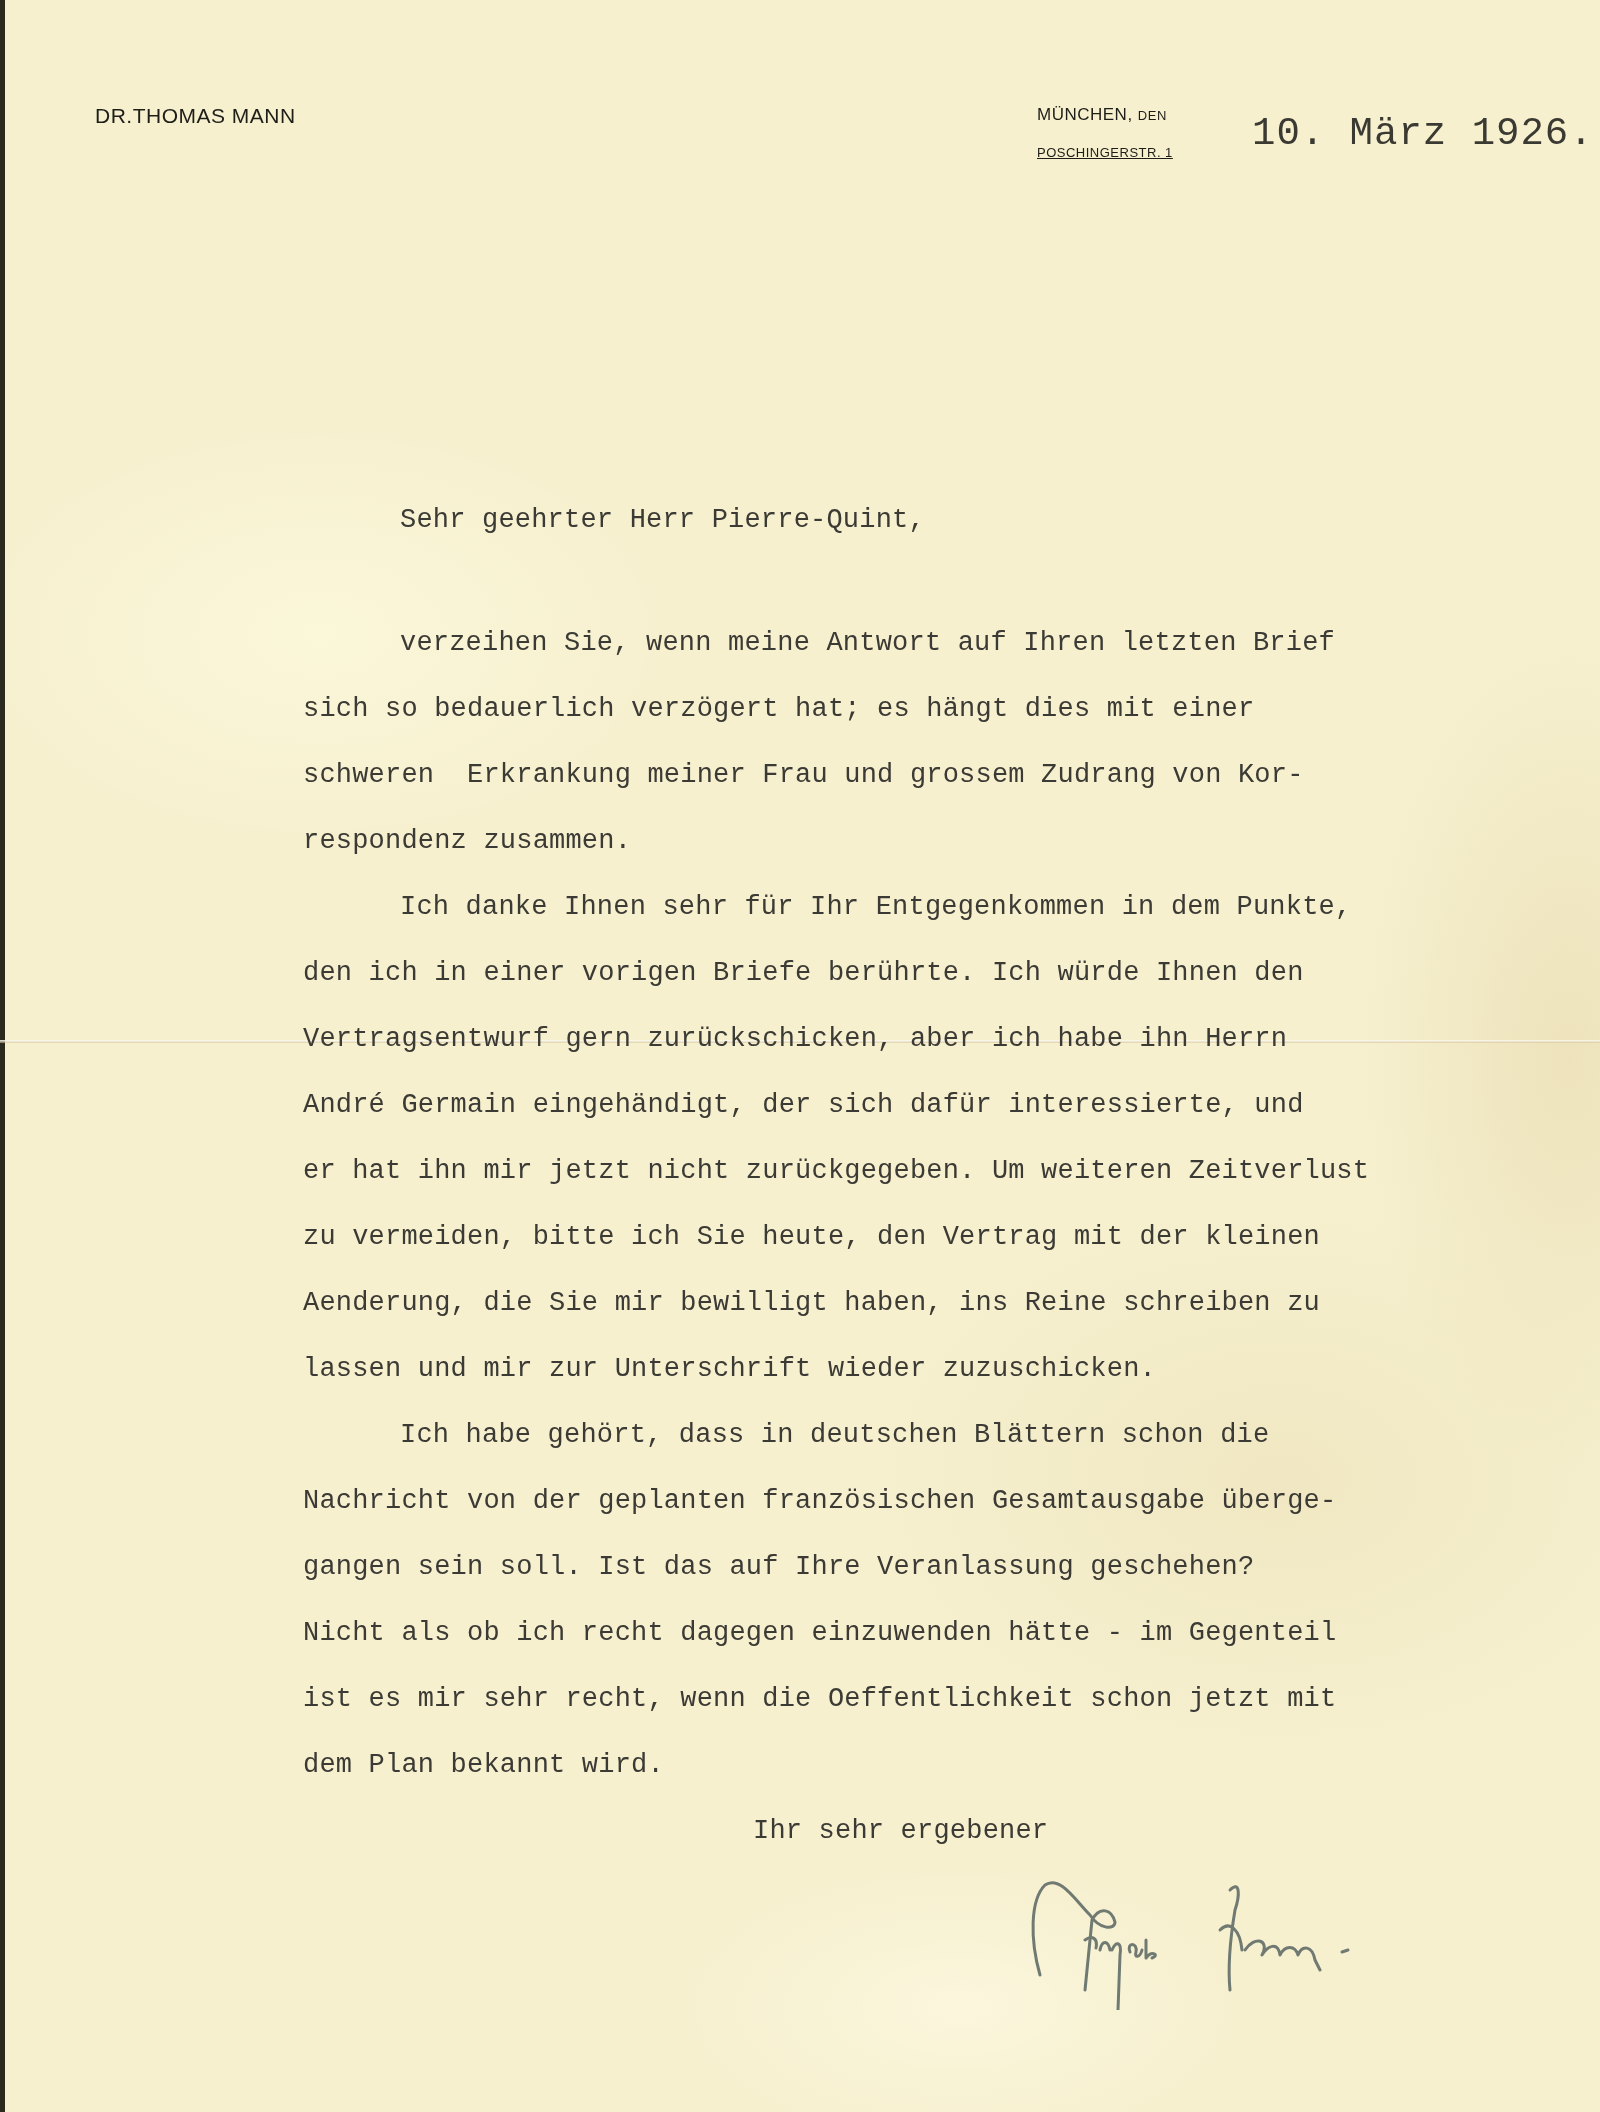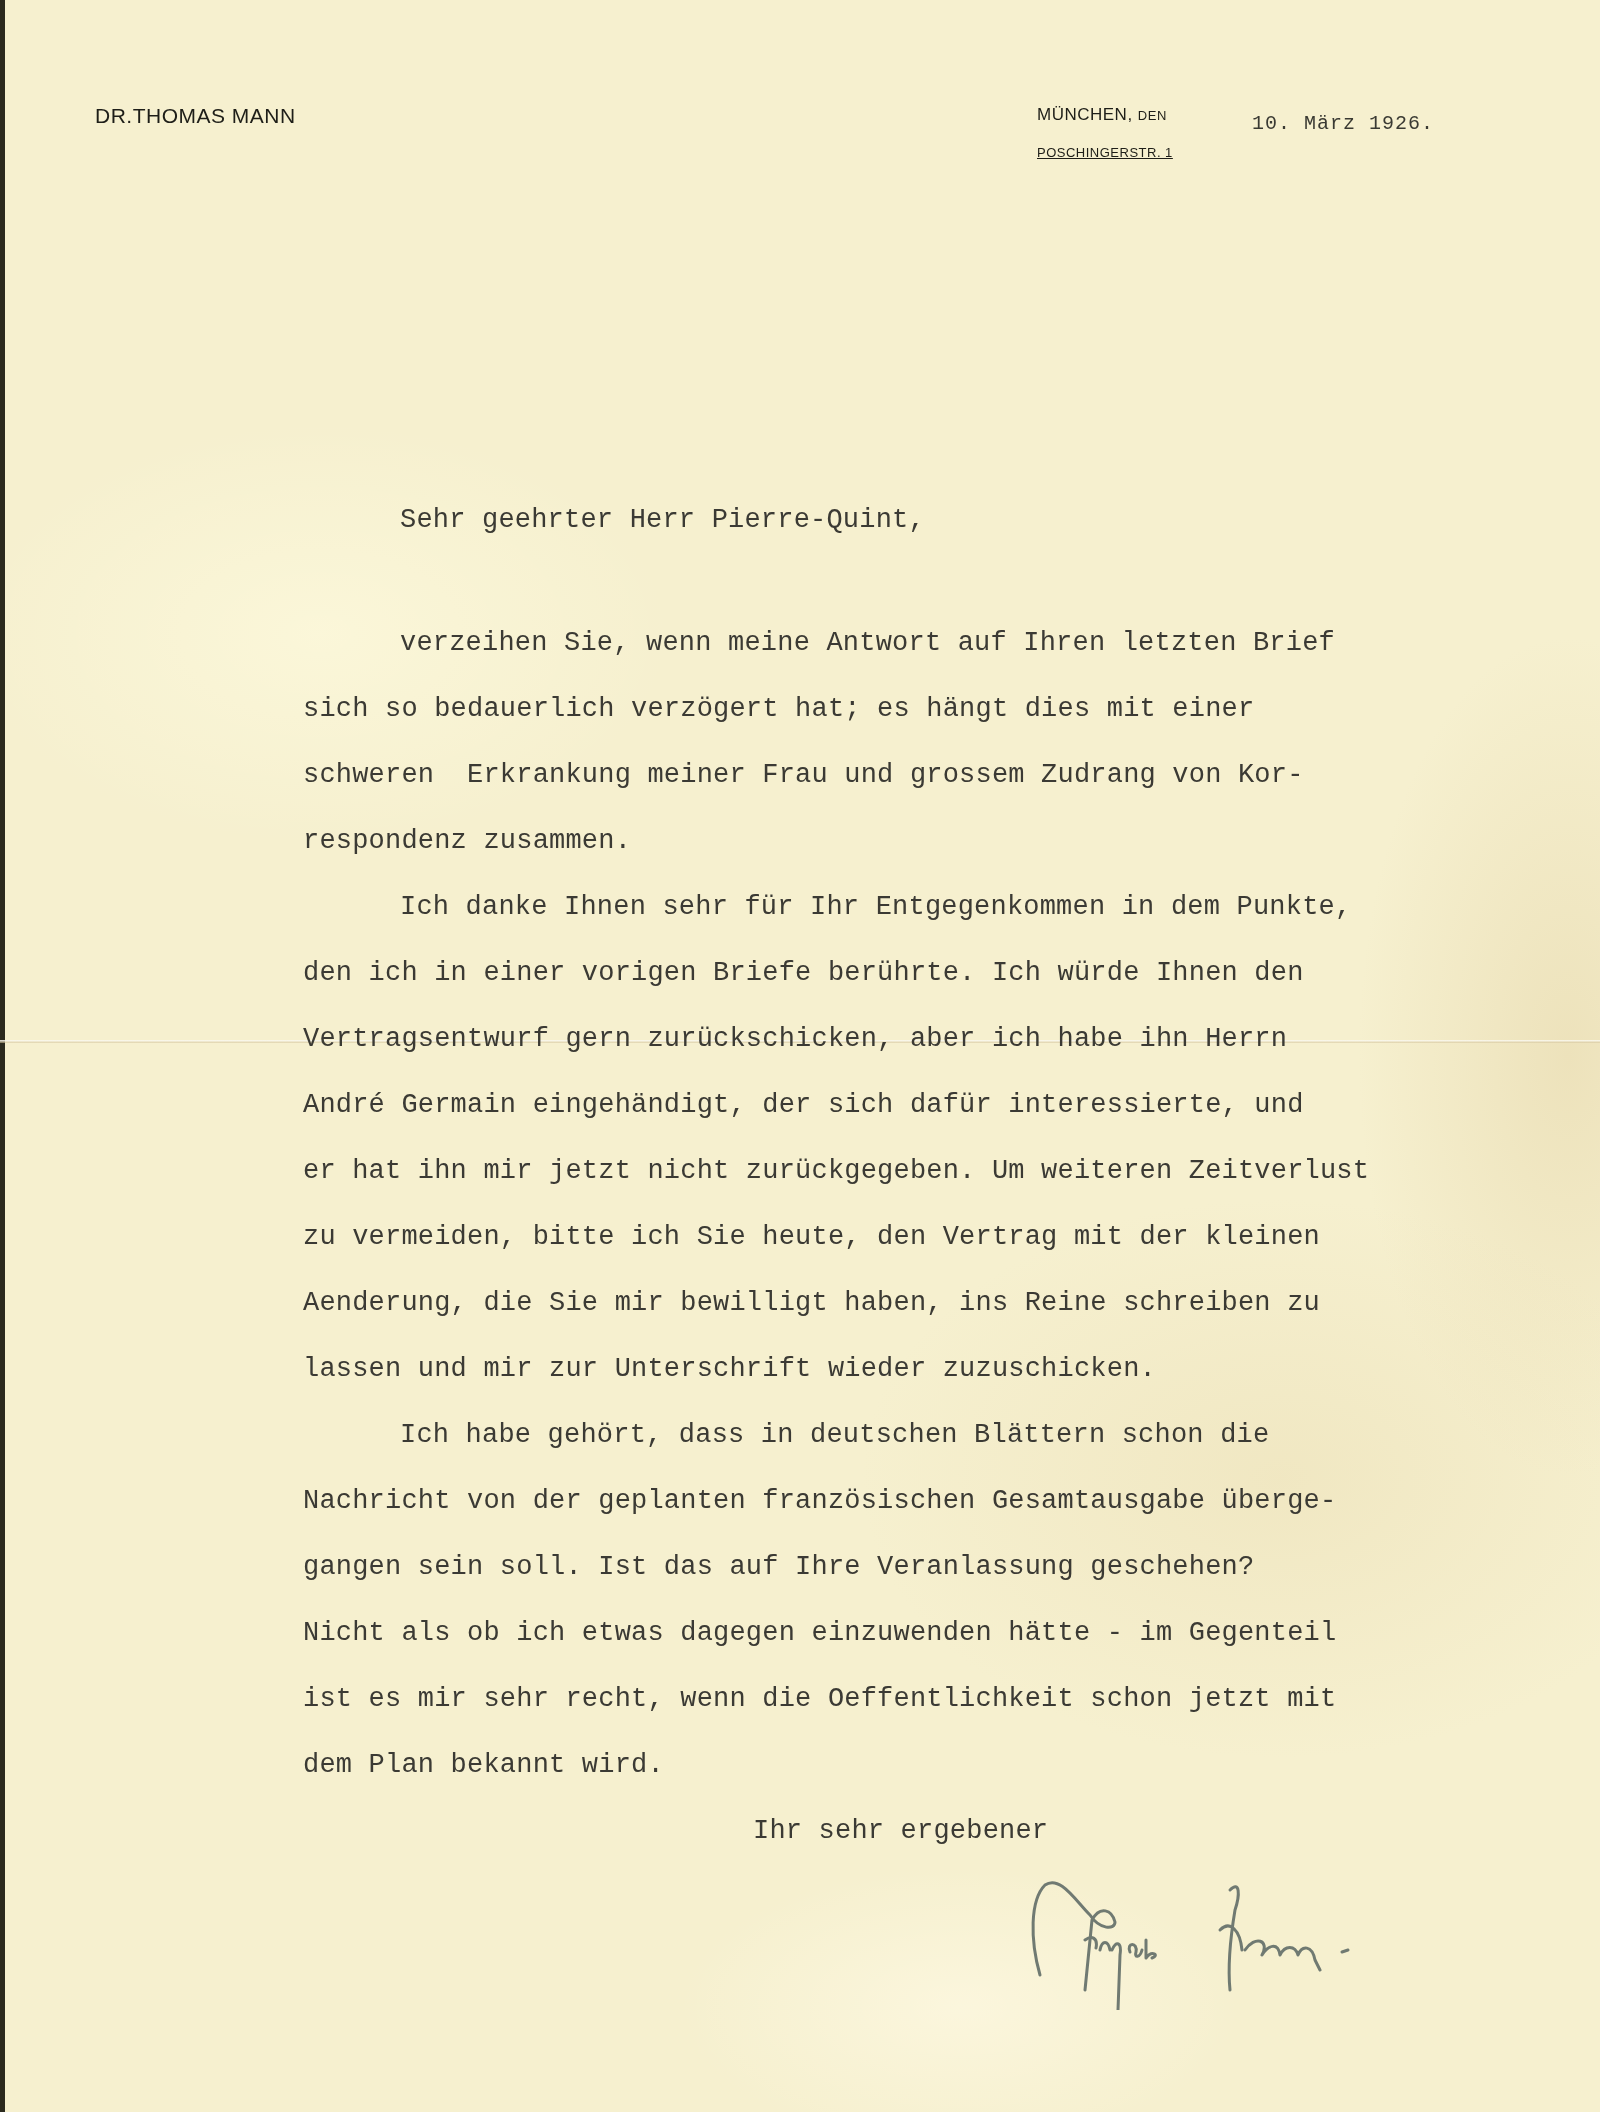--- a/index.html
+++ b/index.html
@@ -27,21 +27,21 @@
     font-size:17px; color:#1e1e18; letter-spacing:0.5px;
   }
   .city .den { font-size:13px;text-align:right; }
   .street {
     position:absolute; left:1037px; top:145px;
     font-family:"Liberation Sans", "DejaVu Sans", sans-serif;
     font-size:13px; color:#1e1e18; letter-spacing:0.5px;text-decoration:underline;
   }
   .date {
     position:absolute; left:1252px; top:112px;
-    font-size:20px; color:#3a3a33; letter-spacing:1px;
+    font-size:39px; color:#3a3a33; letter-spacing:1px;
   }
   .typed {
     position:absolute; font-size:27px; color:#3b3a34; white-space:pre;
     letter-spacing:0.2px;
   }
   .signature { position:absolute; left:1030px; top:1860px; width:500px; height:150px; }
 </style>
 </head>
 <body>
 
@@ -63,21 +63,21 @@
 <div class="typed" style="left:303px; top:958px">den ich in einer vorigen Briefe berührte. Ich würde Ihnen den</div>
 <div class="typed" style="left:303px; top:1024px">Vertragsentwurf gern zurückschicken, aber ich habe ihn Herrn</div>
 <div class="typed" style="left:303px; top:1090px">André Germain eingehändigt, der sich dafür interessierte, und</div>
 <div class="typed" style="left:303px; top:1156px">er hat ihn mir jetzt nicht zurückgegeben. Um weiteren Zeitverlust</div>
 <div class="typed" style="left:303px; top:1222px">zu vermeiden, bitte ich Sie heute, den Vertrag mit der kleinen</div>
 <div class="typed" style="left:303px; top:1288px">Aenderung, die Sie mir bewilligt haben, ins Reine schreiben zu</div>
 <div class="typed" style="left:303px; top:1354px">lassen und mir zur Unterschrift wieder zuzuschicken.</div>
 <div class="typed" style="left:400px; top:1420px">Ich habe gehört, dass in deutschen Blättern schon die</div>
 <div class="typed" style="left:303px; top:1486px">Nachricht von der geplanten französischen Gesamtausgabe überge-</div>
 <div class="typed" style="left:303px; top:1552px">gangen sein soll. Ist das auf Ihre Veranlassung geschehen?</div>
-<div class="typed" style="left:303px; top:1618px">Nicht als ob ich etwas dagegen einzuwenden hätte - im Gegenteil</div>
+<div class="typed" style="left:303px; top:1618px">Nicht als ob ich recht dagegen einzuwenden hätte - im Gegenteil</div>
 <div class="typed" style="left:303px; top:1684px">ist es mir sehr recht, wenn die Oeffentlichkeit schon jetzt mit</div>
 <div class="typed" style="left:303px; top:1750px">dem Plan bekannt wird.</div>
 
 <div class="typed" style="left:753px; top:1816px">Ihr sehr ergebener</div>
 
 <svg class="signature" viewBox="0 0 500 150">
   <g fill="none" stroke="#707a72" stroke-width="3" stroke-linecap="round" stroke-linejoin="round">
     <path d="M10 115 C0 80 0 40 15 25 C30 15 45 40 60 55 C70 70 85 70 85 62 C82 50 70 45 62 60 L55 130"></path>
     <path d="M55 80 C62 75 68 78 66 88 M70 90 C72 80 78 80 80 90 M82 90 C86 80 92 82 90 95 L88 150"></path>
     <path d="M100 92 C96 82 108 82 106 92 C104 98 110 98 112 90 M116 80 L116 98 C122 90 130 95 122 98"></path>

